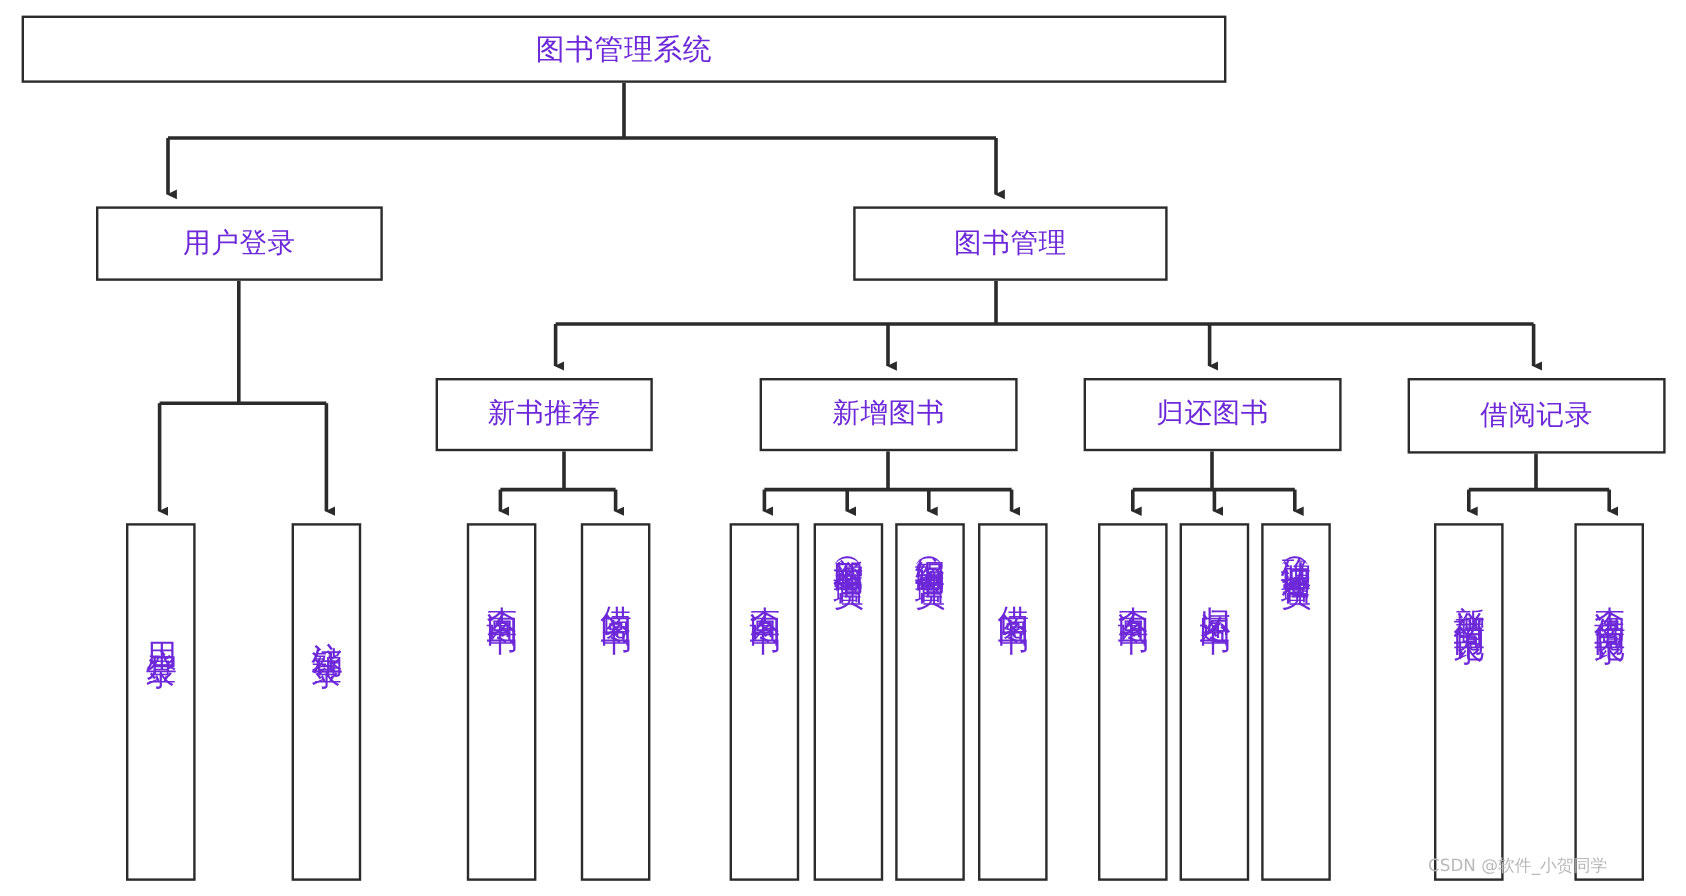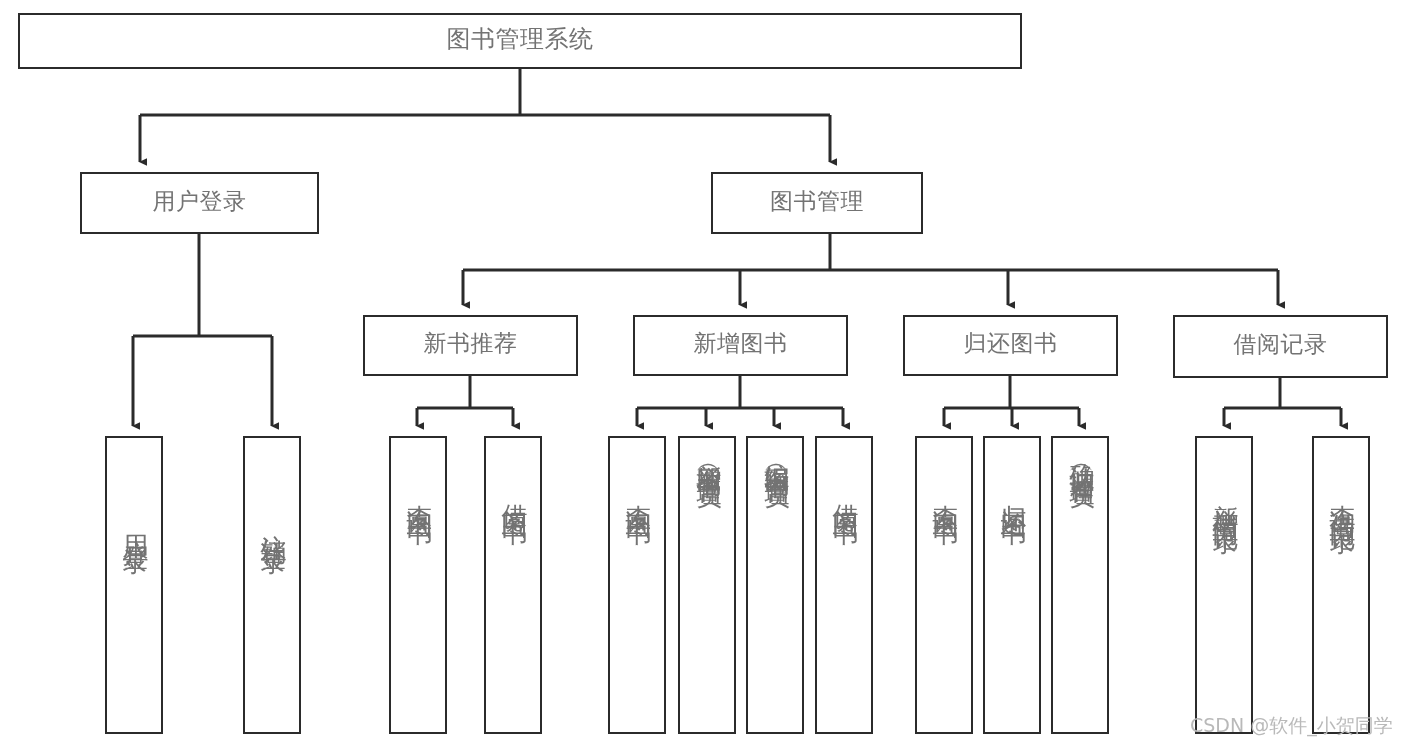--- a/index.html
+++ b/index.html
@@ -32,25 +32,24 @@
     position: absolute;
     box-sizing: border-box;
     background: #ffffff;
     border: 2px solid #2b2b2b;
     display: flex;
     align-items: center;
     justify-content: center;
     z-index: 3;
   }
   .node-label {
-    color: #737373;
+    color: #6d28d9;
     text-align: center;
     line-height: 1.0;
     white-space: nowrap;
-    font-family: Liberation Mono, monospace;
   }
   
   .node.horiz .node-label {
     font-size: 23px;
     letter-spacing: 0.5px;
   }
   .node.root .node-label {
     font-size: 24px;
   }
   
@@ -74,21 +73,21 @@
   .node.vert.mid .node-label {
     padding-top: 70px;
   }
   .node.vert.mid2 .node-label {
     padding-top: 40px;
   }
   .watermark {
     position: absolute;
     left: 1190px;
     top: 713px;
-    font-size: 19px;
+    font-size: 14px;
     color: #b9b9b9;
     white-space: nowrap;
     z-index: 5;
   }
 </style>
 </head>
 <body>
 
 <div id="canvas">
 
@@ -142,25 +141,25 @@
     </g>
   </svg>
 
   <div class="node horiz root" style="left:18px; top:13px; width:1004px; height:56px;">
     <span class="node-label">图书管理系统</span>
   </div>
 
   <div class="node horiz" style="left:80px; top:172px; width:239px; height:62px;">
     <span class="node-label">用户登录</span>
   </div>
-  <div class="node horiz" style="left:711px; top:172px; width:212px; height:62px;">
+  <div class="node horiz" style="left:711px; top:172px; width:262px; height:62px;">
     <span class="node-label">图书管理</span>
   </div>
 
-  <div class="node horiz" style="left:363px; top:315px; width:215px; height:61px;">
+  <div class="node horiz" style="left:363px; top:315px; width:181px; height:61px;">
     <span class="node-label">新书推荐</span>
   </div>
   <div class="node horiz" style="left:633px; top:315px; width:215px; height:61px;">
     <span class="node-label">新增图书</span>
   </div>
   <div class="node horiz" style="left:903px; top:315px; width:215px; height:61px;">
     <span class="node-label">归还图书</span>
   </div>
   <div class="node horiz" style="left:1173px; top:315px; width:215px; height:63px;">
     <span class="node-label">借阅记录</span>

